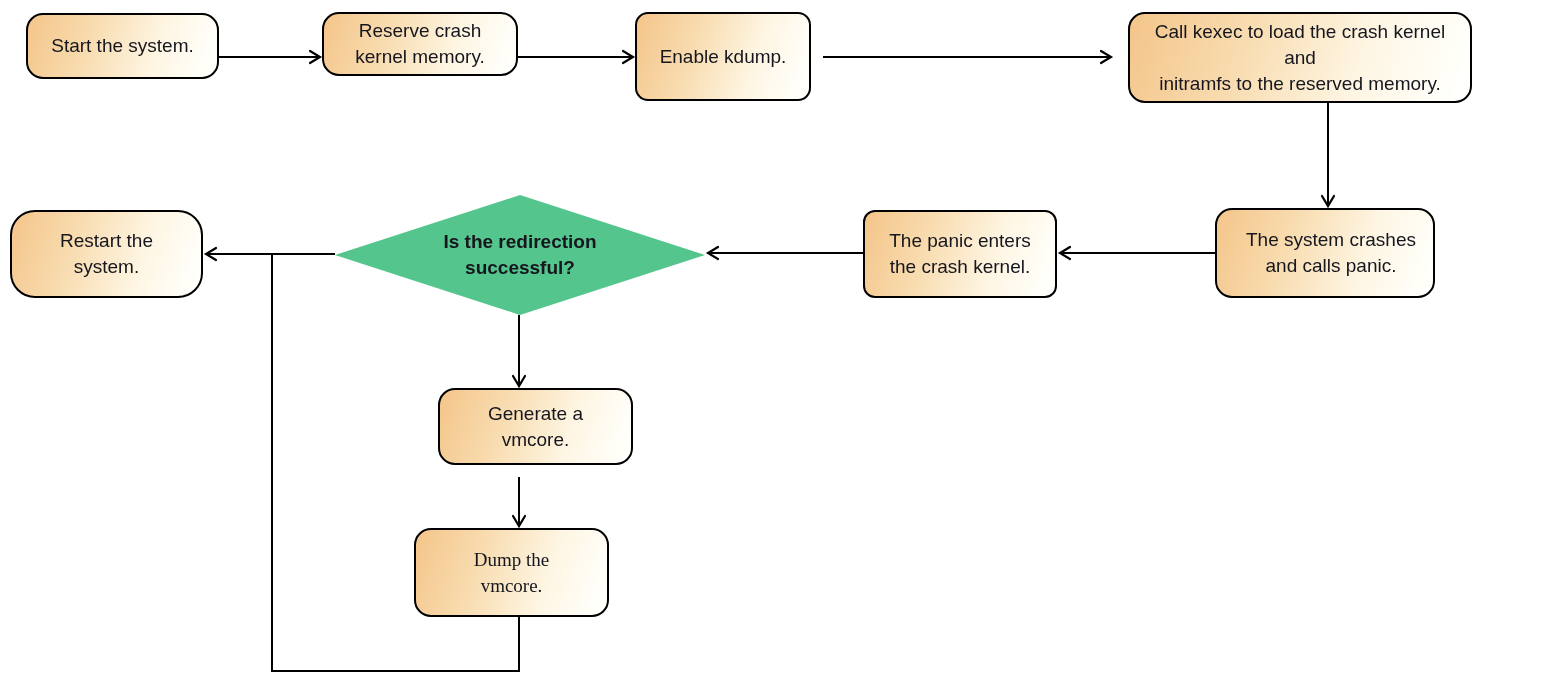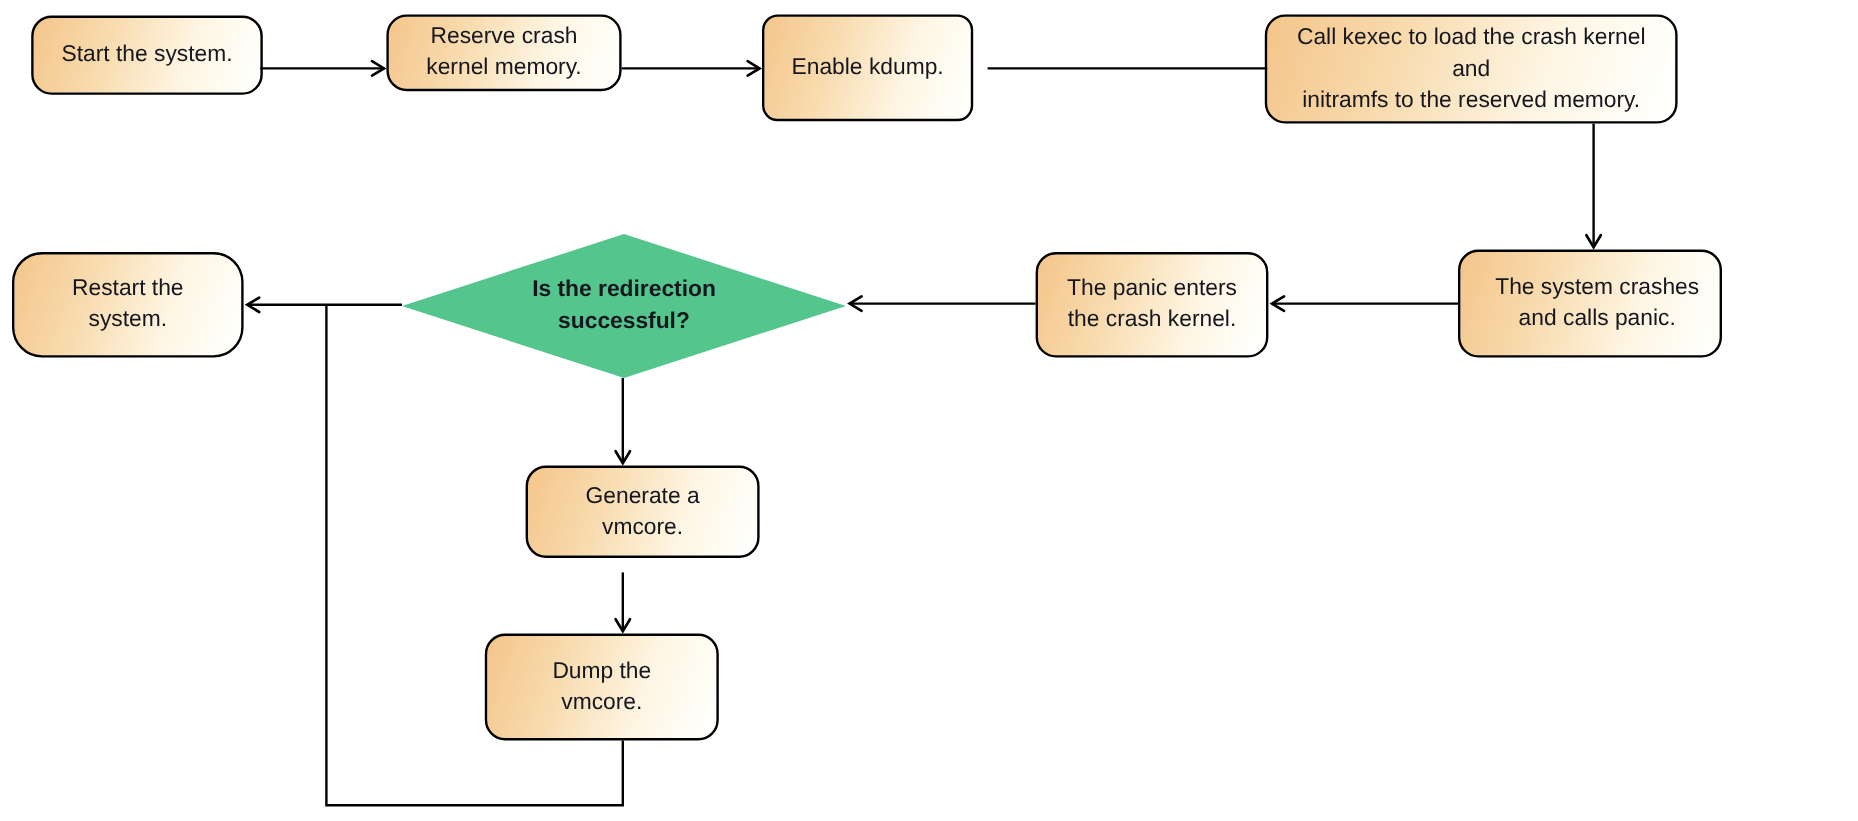--- a/index.html
+++ b/index.html
@@ -86,34 +86,34 @@
     <path class="edge" d="M519,617 L519,671 L272,671 L272,255"></path>
   </svg>
 
   <div class="node" style="left:26px; top:13px; width:193px; height:66px;">Start the system.</div>
 
   <div class="node" style="left:322px; top:12px; width:196px; height:64px;">Reserve crash
 kernel memory.</div>
 
   <div class="node" style="left:635px; top:12px; width:176px; height:89px;border-radius:13px;">Enable kdump.</div>
 
-  <div class="node" style="left:1054px; top:12px; width:344px; height:91px;">Call kexec to load the crash kernel and
+  <div class="node" style="left:1128px; top:12px; width:344px; height:91px;">Call kexec to load the crash kernel and
 initramfs to the reserved memory.</div>
 
   <div class="node" style="left:1215px; top:208px; width:220px; height:90px;padding-left:20px;">The system crashes
 and calls panic.</div>
 
-  <div class="node" style="left:863px; top:210px; width:194px; height:88px;">The panic enters
+  <div class="node" style="left:863px; top:210px; width:194px; height:88px;border-radius:12px;">The panic enters
 the crash kernel.</div>
 
   <div class="decision" style="left:335px; top:195px; width:370px; height:120px;">Is the redirection
 successful?</div>
 
   <div class="node" style="left:10px; top:210px; width:193px; height:88px;border-radius:25px;">Restart the
 system.</div>
 
   <div class="node" style="left:438px; top:388px; width:195px; height:77px;">Generate a
 vmcore.</div>
 
-  <div class="node" style="left:404px; top:528px; width:195px; height:89px;">Dump the
+  <div class="node" style="left:414px; top:528px; width:195px; height:89px;font-family:Liberation Serif, serif;">Dump the
 vmcore.</div>
 
 </div>
 
 </body></html>

